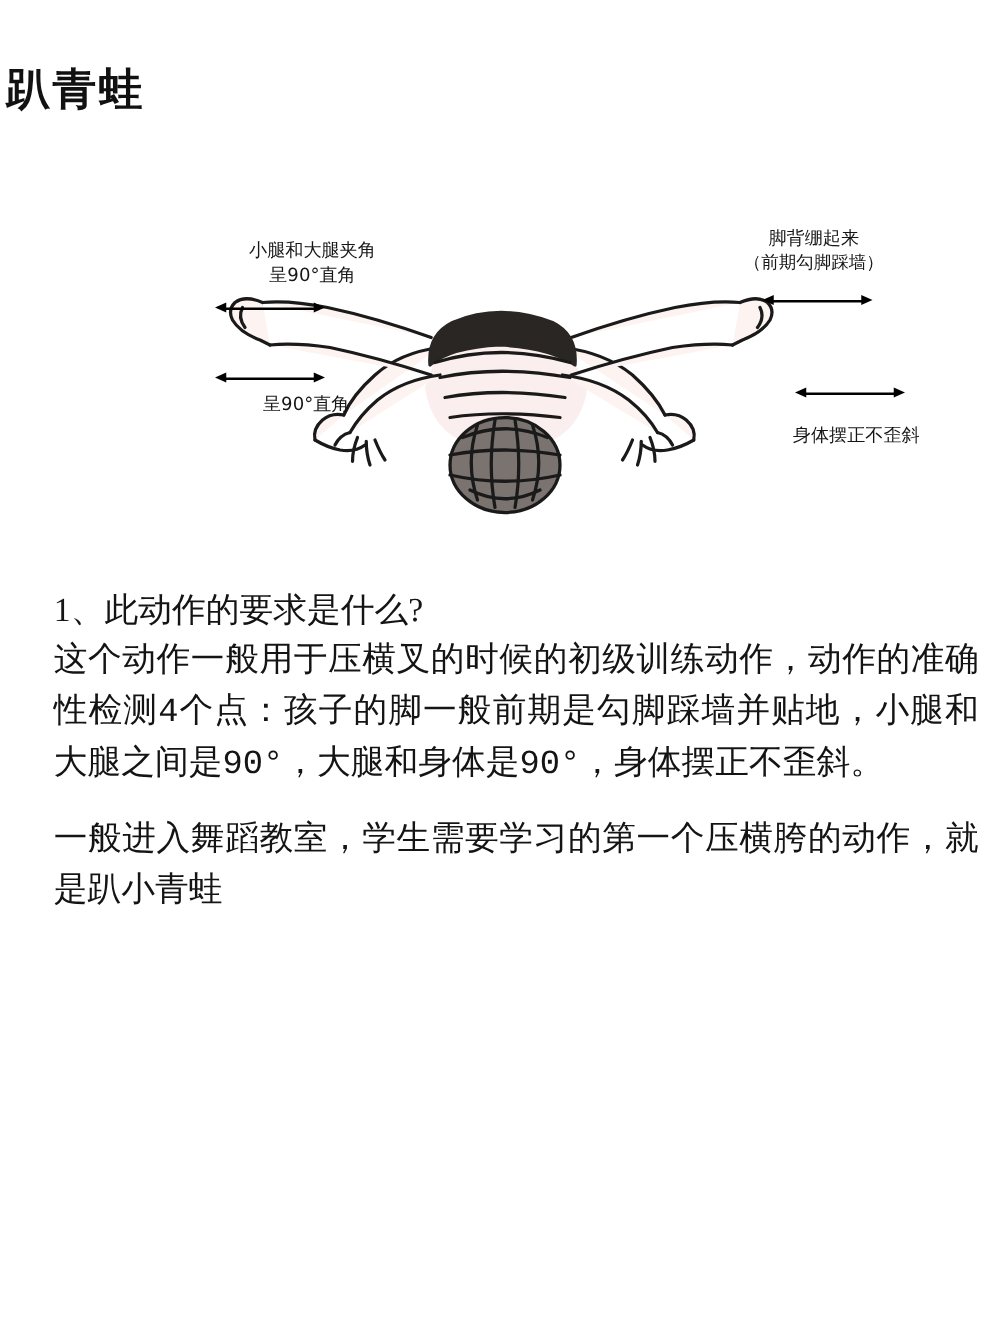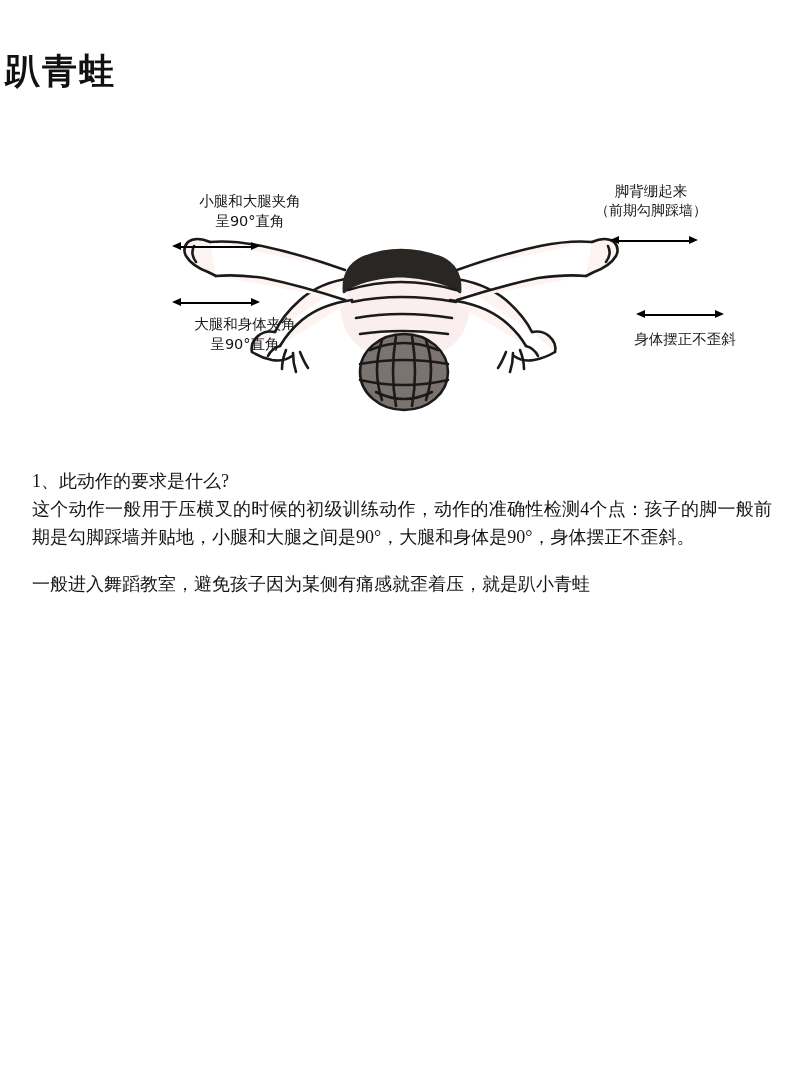--- a/index.html
+++ b/index.html
@@ -72,32 +72,33 @@
     border-bottom: 4.5px solid transparent;
   }
   .arrow.two-head .head.l { left: 0; border-right: 9px solid #000; }
   .arrow.two-head .head.r { right: 0; border-left: 9px solid #000; }
   .arrow.two-head .bar { left: 7px; right: 7px; }
 
   
   .content {
     position: absolute;
     top: 468px;
-    left: 32px;
+    left: 43px;
     width: 740px;
-    font-size: 18px;
+    font-size: 27px;
     line-height: 1.52;
     color: #141414;
   }
   .q {
     margin: 0 0 1px 0;
   }
   .a {
     margin: 0;
     text-align: justify;
+    font-family: Liberation Mono, monospace;
   }
   .gap { height: 20px; }
   .small-gap { height: 2px; }
 </style>
 </head>
 <body>
 
 <div class="page">
 
   <div class="title">趴青蛙</div>
@@ -170,55 +171,54 @@
       <span class="head r"></span>
     </div>
 
     
     <div class="arrow two-head" style="left: 172px; top: 148px; width: 88px;">
       <span class="head l"></span>
       <span class="bar"></span>
       <span class="head r"></span>
     </div>
     <div class="anno center" style="left: 150px; top: 165px; width: 190px;">
-      <div>大腿和身体夹角</div>
       <div>呈90°直角</div>
     </div>
 
     
     <div class="anno center" style="left: 556px; top: 32px; width: 190px; font-family: Liberation Serif, serif;">
       <div>脚背绷起来</div>
       <div class="sub">（前期勾脚踩墙）</div>
     </div>
     <div class="arrow two-head" style="left: 610px; top: 86px; width: 88px;">
       <span class="head l"></span>
       <span class="bar"></span>
       <span class="head r"></span>
     </div>
 
     
     <div class="arrow two-head" style="left: 636px; top: 160px; width: 88px;">
       <span class="head l"></span>
       <span class="bar"></span>
       <span class="head r"></span>
     </div>
-    <div class="anno center" style="left: 590px; top: 180px; width: 190px;">
+    <div class="anno center" style="left: 590px; top: 190px; width: 190px;">
       <div>身体摆正不歪斜</div>
     </div>
 
   </div>
 
   <div class="content">
 
     <p class="q">1、此动作的要求是什么?</p>
     <p class="a">这个动作一般用于压横叉的时候的初级训练动作，动作的准确性检测4个点：孩子的脚一般前期是勾脚踩墙并贴地，小腿和大腿之间是90°，大腿和身体是90°，身体摆正不歪斜。</p>
 
     <div class="gap"></div>
 
-    <p class="a">一般进入舞蹈教室，避免孩子因为某侧有痛感就歪着压，就是趴小青蛙</p>
+    <p class="a">一般进入舞蹈教室，学生需要学习的第一个压横胯的动作，就是趴小青蛙</p>
 
     <div class="gap"></div>
 
 
     <div class="small-gap"></div>
 
 
   </div>
 
 </div>

